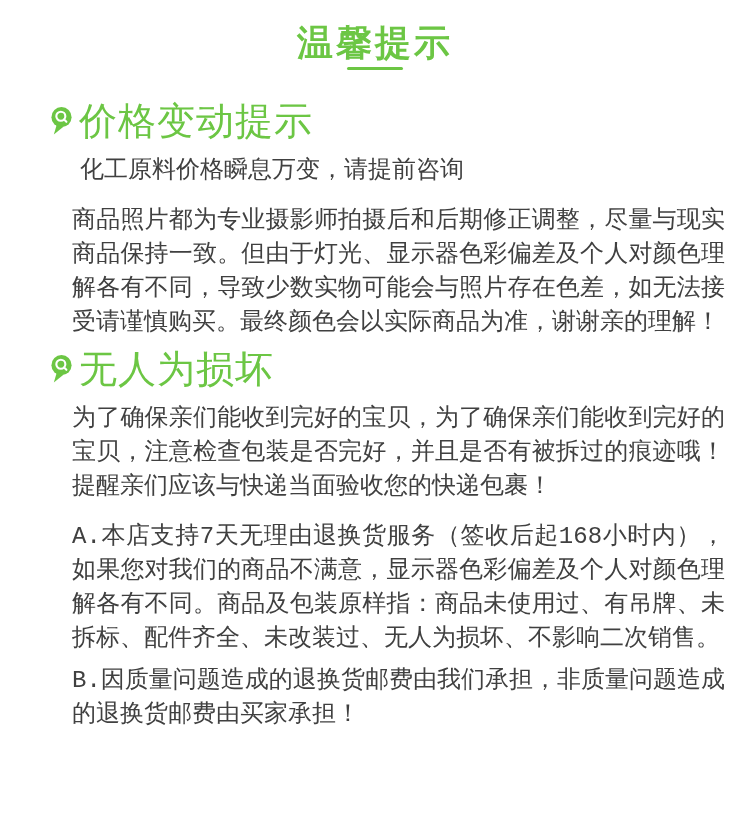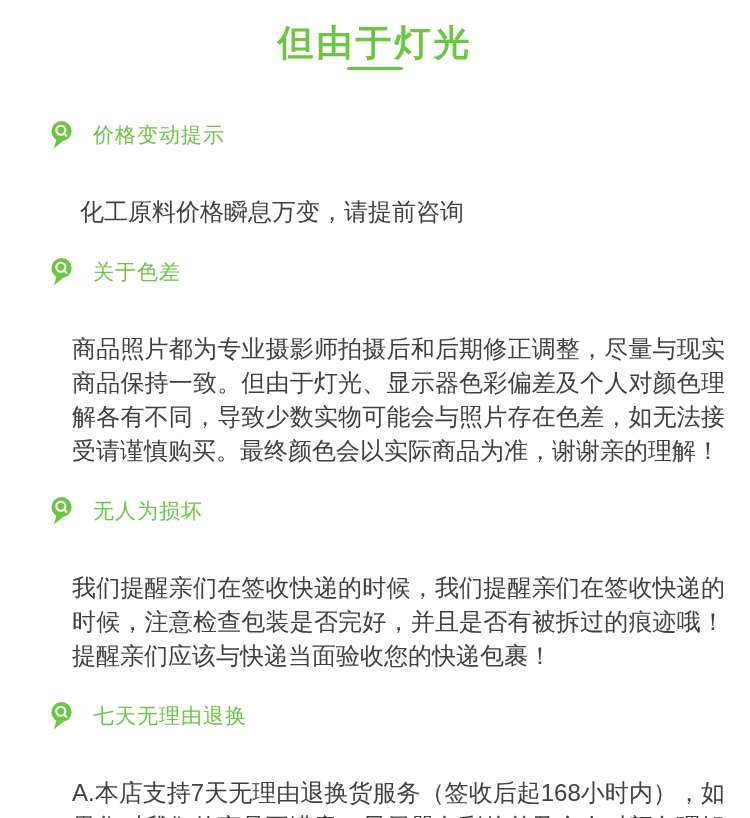--- a/index.html
+++ b/index.html
@@ -54,46 +54,47 @@
   .section.first .section-heading { margin-top: 34px; }
   .bubble-icon {
     flex: 0 0 auto;
     width: 23px;
     height: 30px;
     margin-right: 5px;
     color: var(--accent);
   }
   .bubble-icon svg { display: block; width: 100%; height: 100%; }
   .section-title {
-    margin: 15px;
-    font-size: 21px;
+    margin: 1px;
+    font-size: 38px;
     line-height: 32px;
     font-weight: 400;
     letter-spacing: 1px;
     color: var(--accent);
   }
   .section-body { margin-left: 22px; }
   .section-body p {
-    margin: 29px 0 0 0;
+    margin: 16px 0 0 0;
     font-size: 24px;
     line-height: 34px;
     text-align: justify;
     color: var(--text);
+    font-family: Liberation Mono, monospace;
   }
   .section-body p.followup { margin-top: 8px; }
   .section.first .section-body { margin-left: 30px; }
   .section.first .section-body p { text-align: left; }
 </style>
 </head>
 <body>
 
 <div class="page">
 
   <header class="page-header">
-    <h1 class="page-title">但由于灯光</h1>
+    <h1 class="page-title">温馨提示</h1>
     <div class="title-underline"></div>
   </header>
 
   <section class="section first">
     <div class="section-heading">
       <span class="bubble-icon">
         <svg viewBox="0 0 24 31" xmlns="http://www.w3.org/2000/svg" aria-hidden="true">
           <circle cx="12" cy="11.5" r="10.5" fill="currentColor"></circle>
           <path d="M7 19.5 L4 29.5 L14 21.5 Z" fill="currentColor"></path>
           <circle cx="11.3" cy="10.6" r="4.7" fill="none" stroke="#ffffff" stroke-width="2.2"></circle>
@@ -101,63 +102,42 @@
         </svg>
       </span>
       <h2 class="section-title">价格变动提示</h2>
     </div>
     <div class="section-body">
       <p>化工原料价格瞬息万变，请提前咨询</p>
     </div>
   </section>
 
   <section class="section">
-    <div class="section-heading">
-      <span class="bubble-icon">
-        <svg viewBox="0 0 24 31" xmlns="http://www.w3.org/2000/svg" aria-hidden="true">
-          <circle cx="12" cy="11.5" r="10.5" fill="currentColor"></circle>
-          <path d="M7 19.5 L4 29.5 L14 21.5 Z" fill="currentColor"></path>
-          <circle cx="11.3" cy="10.6" r="4.7" fill="none" stroke="#ffffff" stroke-width="2.2"></circle>
-          <line x1="14.7" y1="14" x2="17.1" y2="16.3" stroke="#ffffff" stroke-width="2.2" stroke-linecap="round"></line>
-        </svg>
-      </span>
-      <h2 class="section-title">关于色差</h2>
-    </div>
     <div class="section-body">
       <p>商品照片都为专业摄影师拍摄后和后期修正调整，尽量与现实商品保持一致。但由于灯光、显示器色彩偏差及个人对颜色理解各有不同，导致少数实物可能会与照片存在色差，如无法接受请谨慎购买。最终颜色会以实际商品为准，谢谢亲的理解！</p>
     </div>
   </section>
 
   <section class="section">
     <div class="section-heading">
       <span class="bubble-icon">
         <svg viewBox="0 0 24 31" xmlns="http://www.w3.org/2000/svg" aria-hidden="true">
           <circle cx="12" cy="11.5" r="10.5" fill="currentColor"></circle>
           <path d="M7 19.5 L4 29.5 L14 21.5 Z" fill="currentColor"></path>
           <circle cx="11.3" cy="10.6" r="4.7" fill="none" stroke="#ffffff" stroke-width="2.2"></circle>
           <line x1="14.7" y1="14" x2="17.1" y2="16.3" stroke="#ffffff" stroke-width="2.2" stroke-linecap="round"></line>
         </svg>
       </span>
       <h2 class="section-title">无人为损坏</h2>
     </div>
     <div class="section-body">
-      <p>我们提醒亲们在签收快递的时候，我们提醒亲们在签收快递的时候，注意检查包装是否完好，并且是否有被拆过的痕迹哦！提醒亲们应该与快递当面验收您的快递包裹！</p>
+      <p>为了确保亲们能收到完好的宝贝，为了确保亲们能收到完好的宝贝，注意检查包装是否完好，并且是否有被拆过的痕迹哦！提醒亲们应该与快递当面验收您的快递包裹！</p>
     </div>
   </section>
 
   <section class="section">
-    <div class="section-heading">
-      <span class="bubble-icon">
-        <svg viewBox="0 0 24 31" xmlns="http://www.w3.org/2000/svg" aria-hidden="true">
-          <circle cx="12" cy="11.5" r="10.5" fill="currentColor"></circle>
-          <path d="M7 19.5 L4 29.5 L14 21.5 Z" fill="currentColor"></path>
-          <circle cx="11.3" cy="10.6" r="4.7" fill="none" stroke="#ffffff" stroke-width="2.2"></circle>
-          <line x1="14.7" y1="14" x2="17.1" y2="16.3" stroke="#ffffff" stroke-width="2.2" stroke-linecap="round"></line>
-        </svg>
-      </span>
-      <h2 class="section-title">七天无理由退换</h2>
-    </div>
     <div class="section-body">
       <p>A.本店支持7天无理由退换货服务（签收后起168小时内），如果您对我们的商品不满意，显示器色彩偏差及个人对颜色理解各有不同。商品及包装原样指：商品未使用过、有吊牌、未拆标、配件齐全、未改装过、无人为损坏、不影响二次销售。</p>
+      <p class="followup">B.因质量问题造成的退换货邮费由我们承担，非质量问题造成的退换货邮费由买家承担！</p>
     </div>
   </section>
 
 </div>
 
 </body></html>

